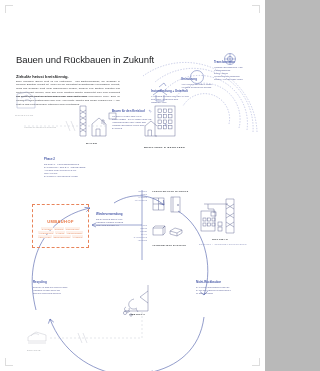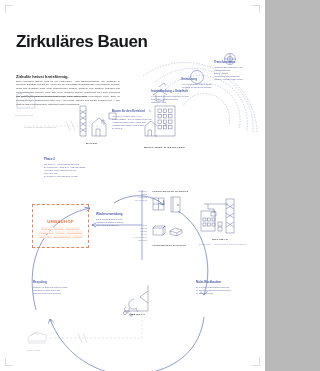--- a/index.html
+++ b/index.html
@@ -42,21 +42,21 @@
 </head>
 <body>
 
 <div class="poster">
 
   <div class="cmark tl"></div>
   <div class="cmark tr"></div>
   <div class="cmark bl"></div>
   <div class="cmark br"></div>
 
-  <div class="title">Zirkuläres Bauen</div>
+  <div class="subtitle">Bauen und Rückbauen in Zukunft</div>
   <div class="lead-h">Zirkulär heisst kreisförmig.</div>
   <div class="lead-p a">Beim zirkulären Bauen geht es um Materialien - und Bauteilkreisläufe, die Gebäude in weichem Baustoff verbaut ist. Wenn wir als Innenstadt Gesamtanlage Lebensdauer erreicht, muss das Gebäude nicht mehr abgebrochen werden, sondern jene Bauteile behalten und weiterverwendet werden, ohne das zuvor erhaltene Bauteil aufbereitet oder oder umgebaut und damit in einem anderen Gebäude wieder verwendet werden.</div>
   <div class="lead-p b">Der Zirkularität trägt zu gutem Leben und einer Werte einer besonderen Rolle. Egal ob Umbau in einem bestehenden oder eine «recyclierte» Bauteil sich wieder einbauen lief — wie geht es das Weiterbewegen entwickeln dem Unerträglich.</div>
 
   <svg width="140" height="95" style="left:125px;top:40px;">
     <g fill="none" stroke="#7b86c4" stroke-width="0.4" stroke-dasharray="1.4 1.4">
       <path d="M132 92 A 72 72 0 0 0 18 36"></path>
       <path d="M128 92 A 60 60 0 0 0 30 42"></path>
       <path d="M122 90 A 48 48 0 0 0 40 50"></path>
       <path d="M114 88 A 36 36 0 0 0 50 58"></path>

